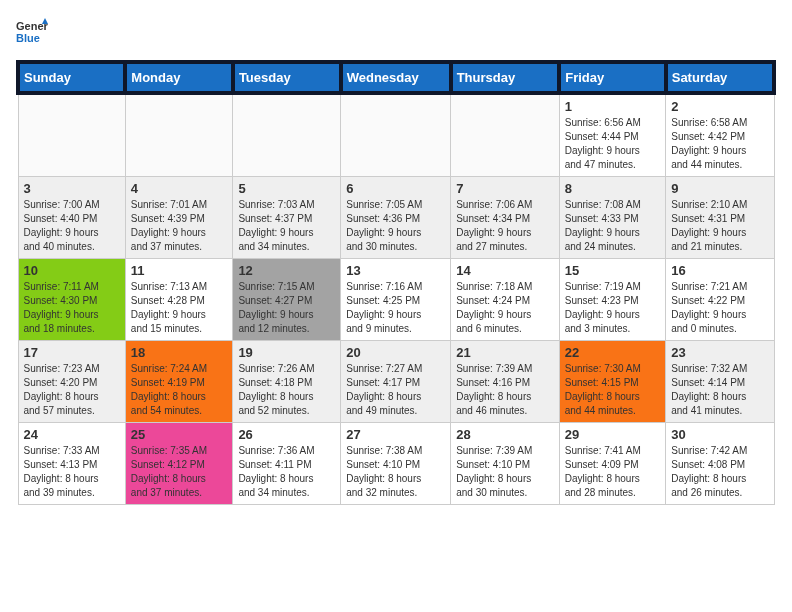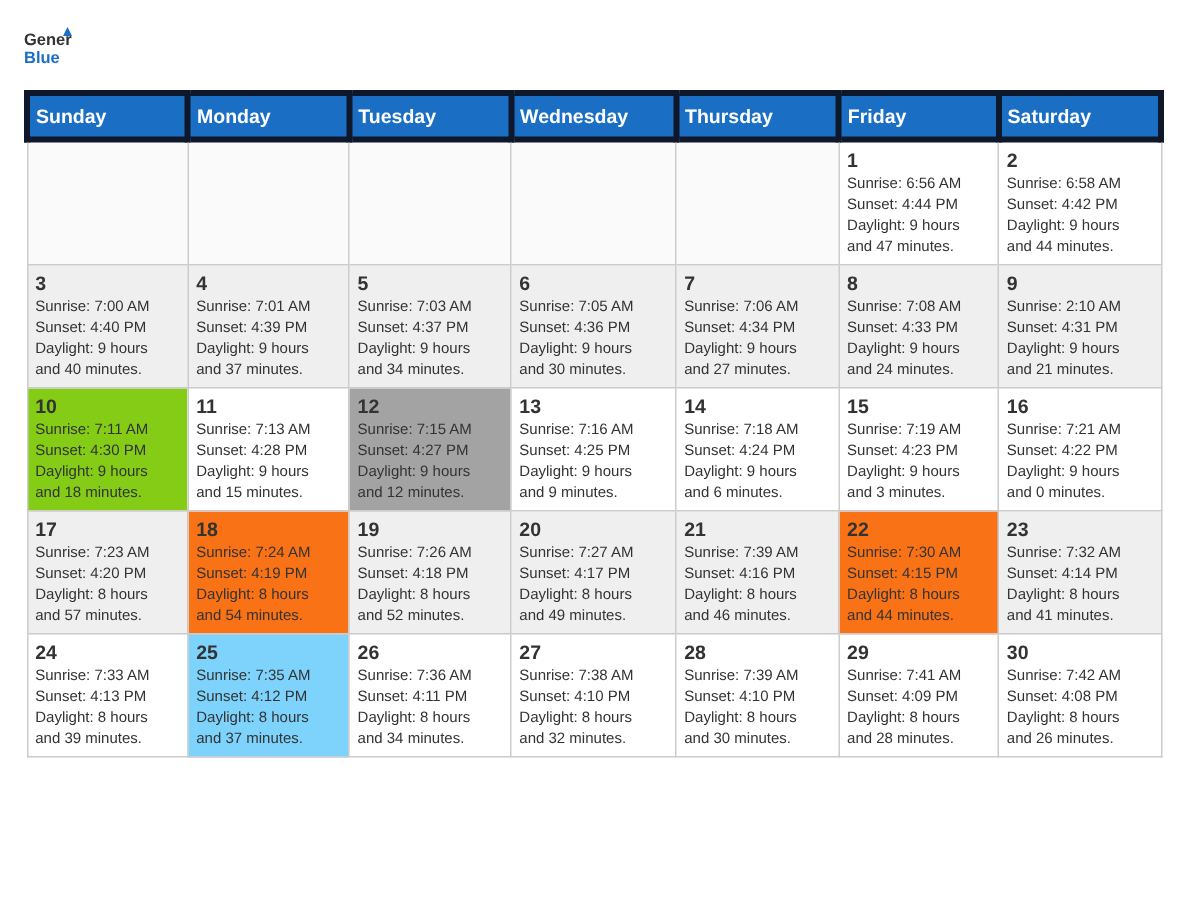--- a/index.html
+++ b/index.html
@@ -283,21 +283,21 @@
         </td>
       </tr>
       <tr class="row-odd">
         <td style="background: rgb(255, 255, 255);">
           <div class="day-number">24</div>
           <div class="day-info" style="white-space: pre-line;">Sunrise: 7:33 AM
 Sunset: 4:13 PM
 Daylight: 8 hours
 and 39 minutes.</div>
         </td>
-        <td style="background: #7dd3fc;">
+        <td style="background: #ec4899;">
           <div class="day-number">25</div>
           <div class="day-info" style="white-space: pre-line;">Sunrise: 7:35 AM
 Sunset: 4:12 PM
 Daylight: 8 hours
 and 37 minutes.</div>
         </td>
         <td style="background: rgb(255, 255, 255);">
           <div class="day-number">26</div>
           <div class="day-info" style="white-space: pre-line;">Sunrise: 7:36 AM
 Sunset: 4:11 PM

